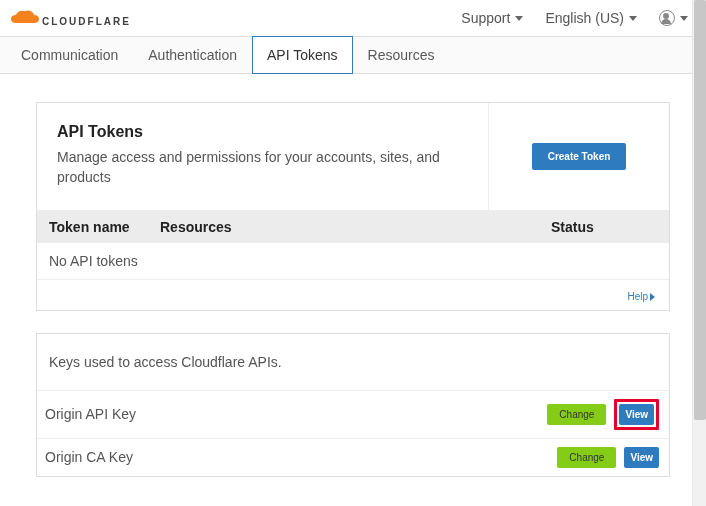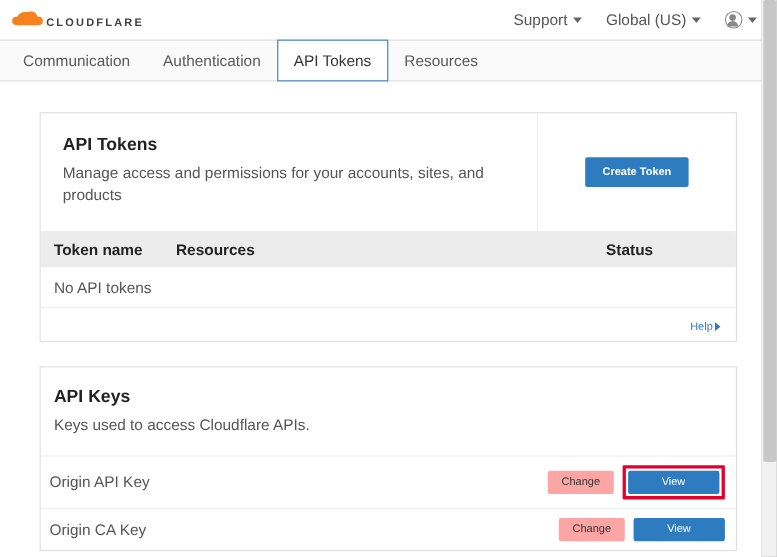--- a/index.html
+++ b/index.html
@@ -100,23 +100,23 @@
     cursor:pointer;
     font-size: 10px;
     border-radius: 2px;
   }
   .btn-primary {
     background:#2f7bbf;
     color:#fff;
     padding: 8px 16px;
     font-weight: 600;
   }
-  .btn-primary.small { padding: 5px 31px; font-weight: 400; }
+  .btn-primary.small { padding: 5px 6px; font-weight: 700; }
   .btn-default {
-    background:#fca5a5;
+    background:#84cc16;
     color:#333;
     padding: 5px 12px;
   }
   .tbl-head {
     background:#ececec;
     display:flex;
     font-weight:700;
     color:#222;
     padding: 8px 8px;
   }
@@ -206,21 +206,21 @@
       <path d="M6 14 Q1 14 1 10 Q1 6 6 6 Q8 1 15 2 Q22 0 24 6 Q29 6 29 10 Q29 14 24 14 Z" fill="#f6821f"></path>
     </svg>
     <span class="logo-text">CLOUDFLARE</span>
   </div>
   <div class="topright">
     <div class="item">
       <span>Support</span>
       <span class="caret"></span>
     </div>
     <div class="item">
-      <span>Global (US)</span>
+      <span>English (US)</span>
       <span class="caret"></span>
     </div>
     <div class="item">
       <span class="usericon"></span>
       <span class="caret"></span>
     </div>
   </div>
 </div>
 
 <div class="tabs" id="tabs">
@@ -250,21 +250,20 @@
     <div class="tbl-row">No API tokens</div>
     <div class="card-foot">
       <span class="help-link">
         <span>Help</span><span class="chev"></span>
       </span>
     </div>
   </div>
 
   <div class="card2">
     <div class="card2-head">
-      <h2 class="section-title">API Keys</h2>
       <div class="section-sub">Keys used to access Cloudflare APIs.</div>
     </div>
     <div id="keyrows">
         <div class="keyrow">
           <div>Origin API Key</div>
           <div class="actions">
             <button class="btn btn-default">Change</button>
             <span class="highlight-box">
               <button class="btn btn-primary small">View</button>
             </span>

